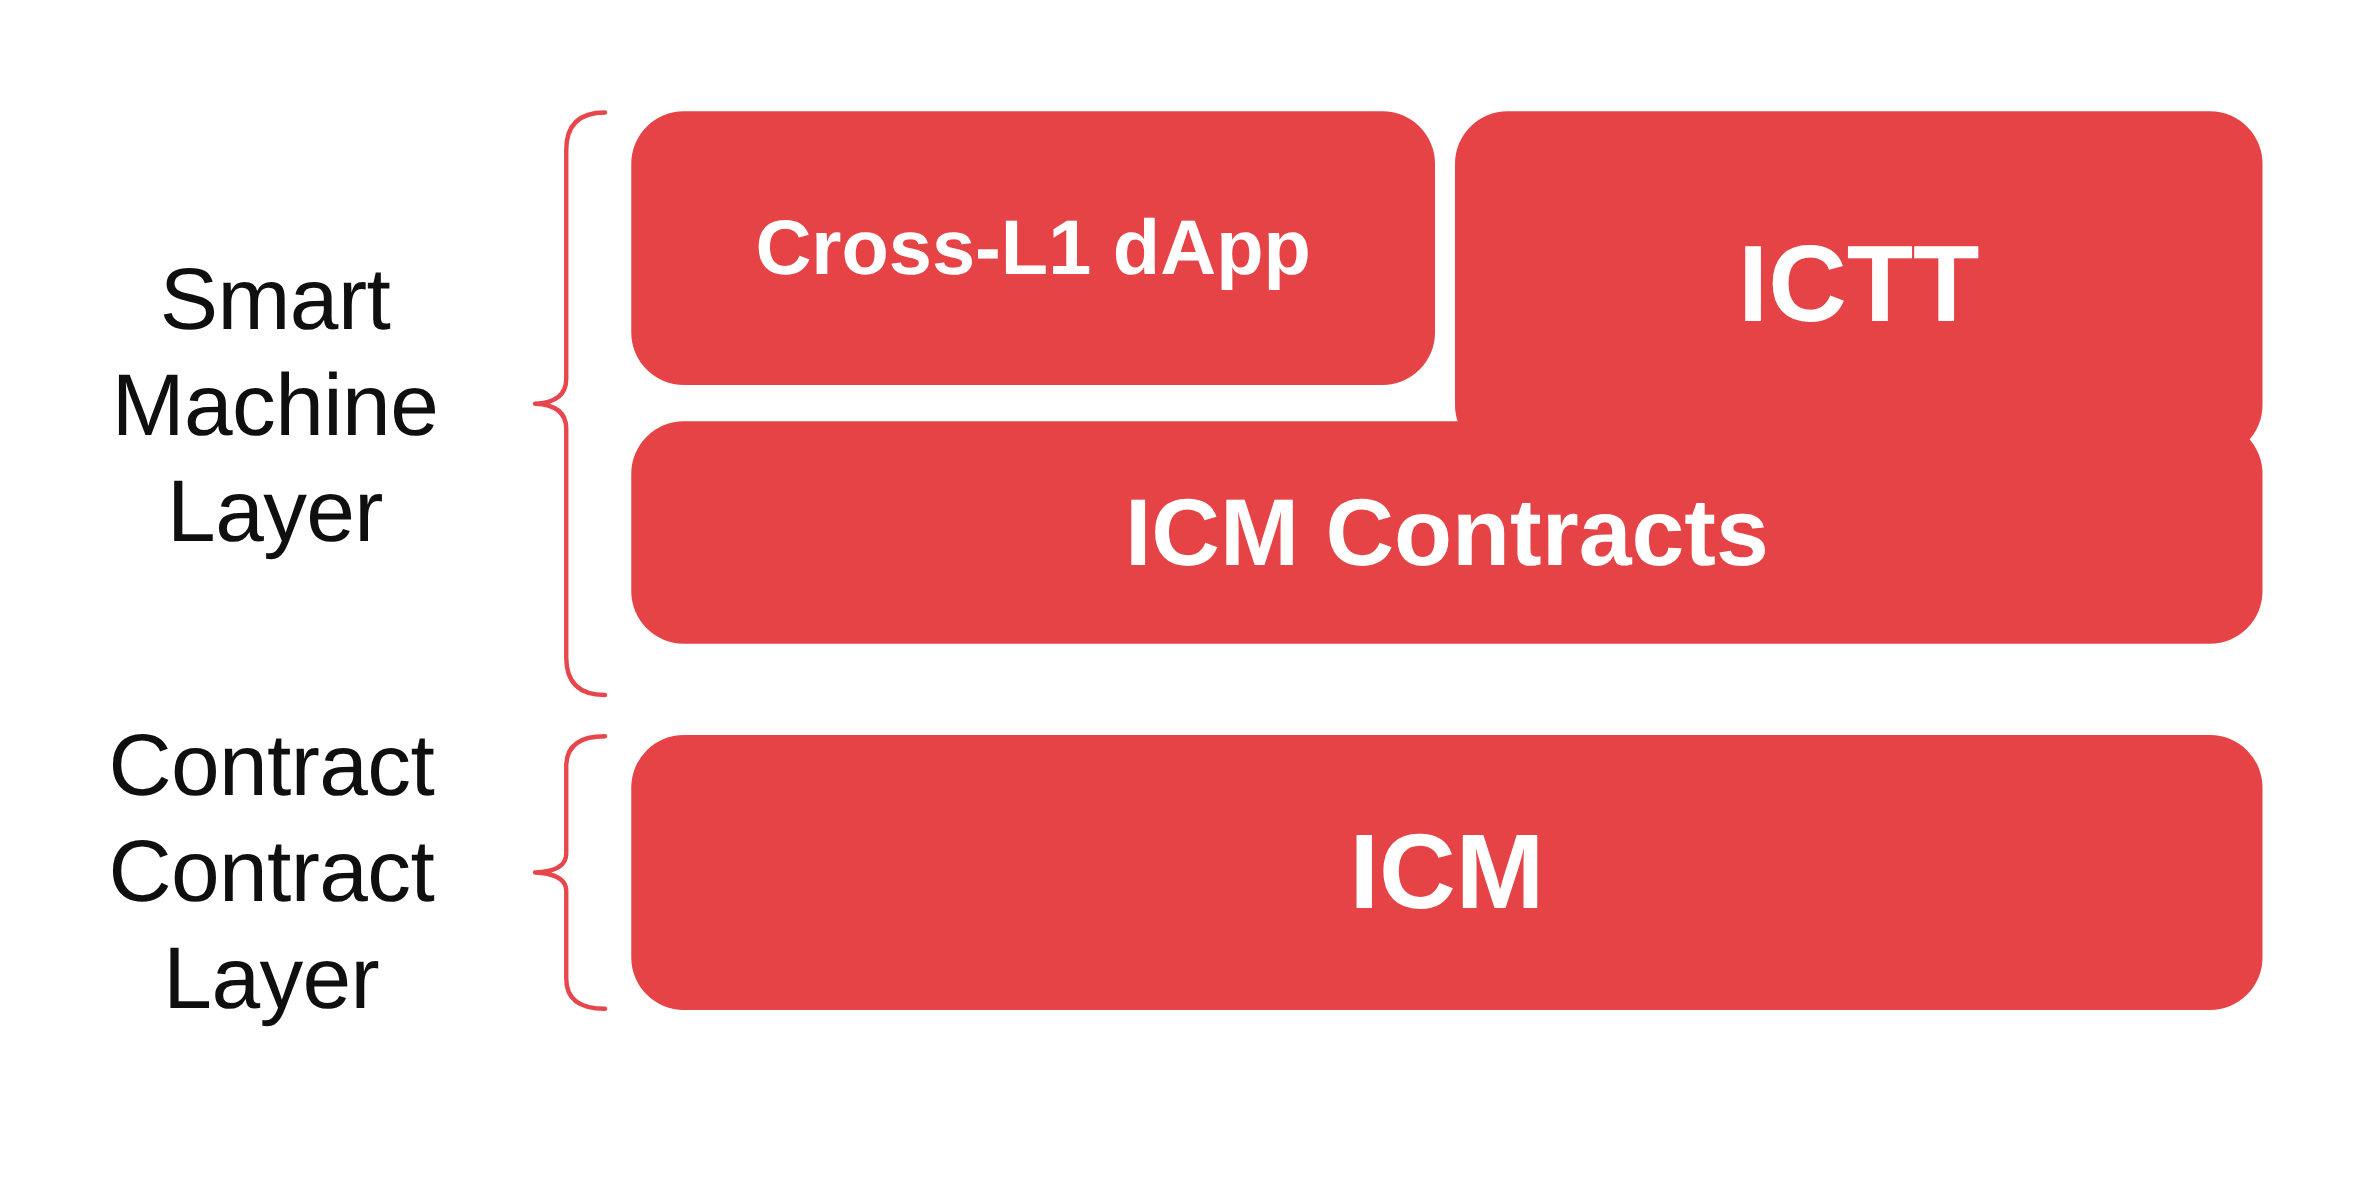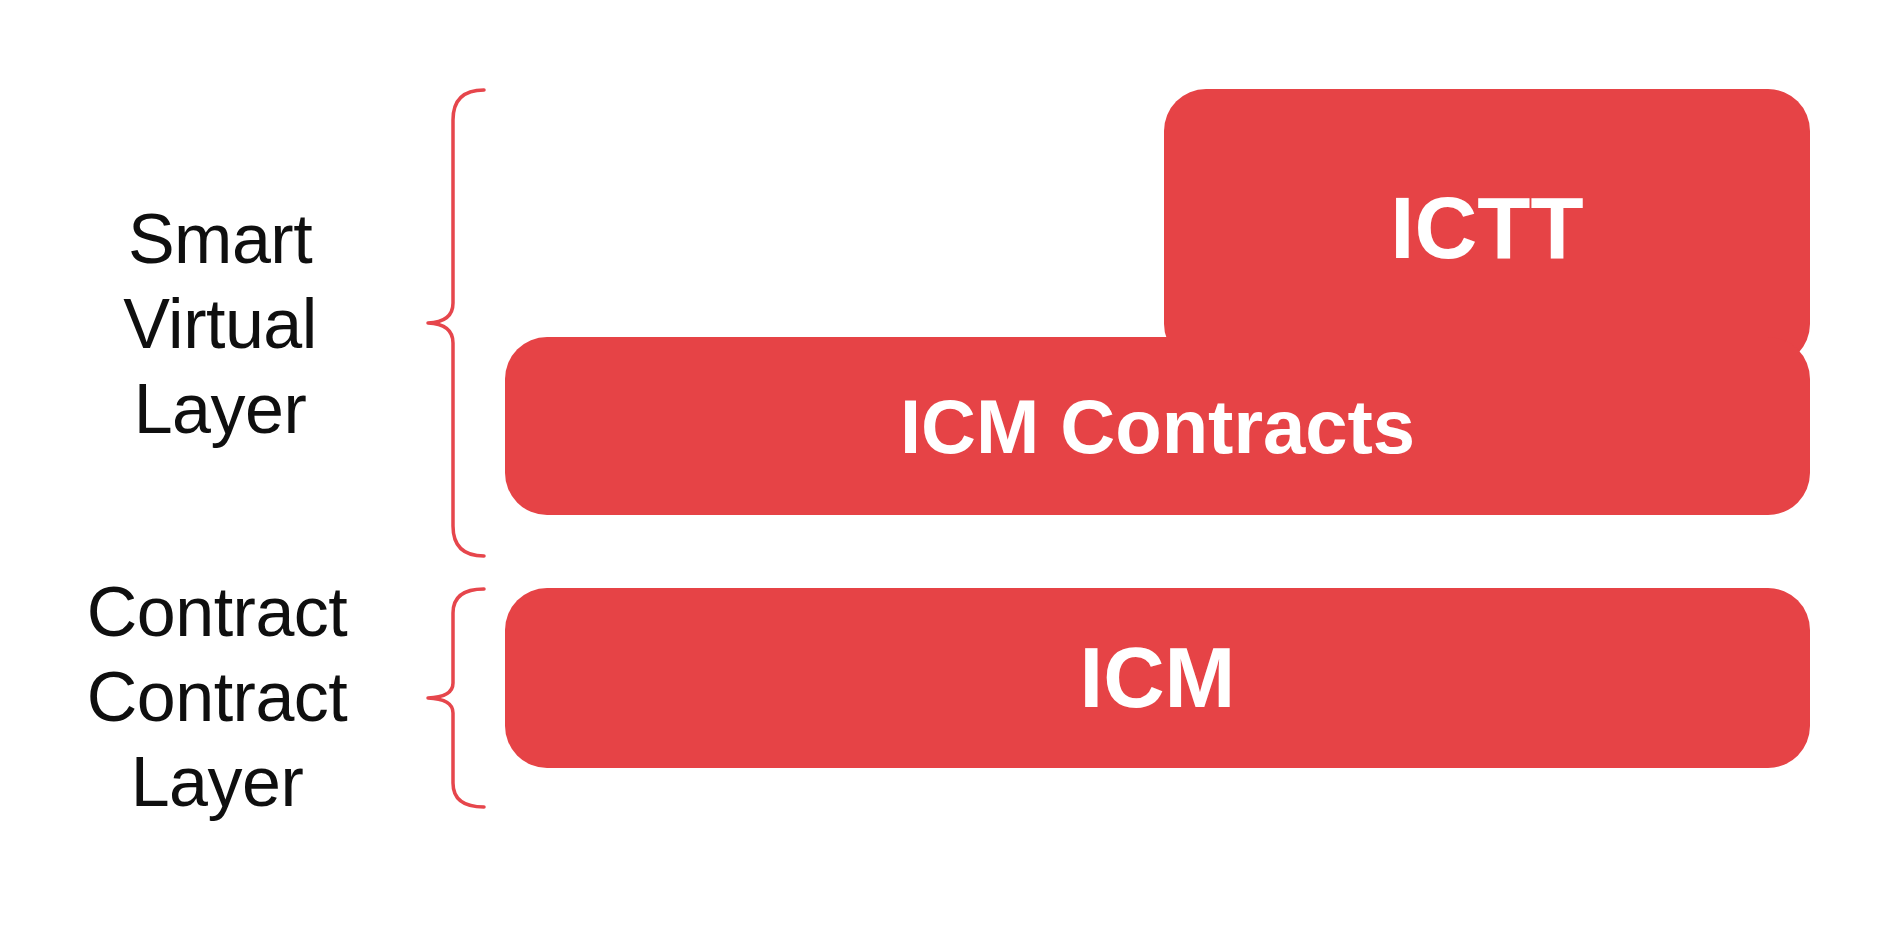--- a/index.html
+++ b/index.html
@@ -32,21 +32,21 @@
   }
   #box-ictt {
     left: 1164px; top: 89px; width: 646px; height: 277px;
     font-size: 87px;
   }
   #box-icm-contracts {
     left: 505px; top: 337px; width: 1305px; height: 178px;
     font-size: 76px;
   }
   #box-icm {
-    left: 505px; top: 588px; width: 1305px; height: 180px;
+    left: 505px; top: 588px; width: 1305px; height: 220px;
     font-size: 85px;
   }
   .side-label {
     position: absolute;
     width: 380px;
     text-align: center;
     color: #0f0f0f;
     font-weight: 400;
     font-size: 70px;
     line-height: 85px;
@@ -68,38 +68,41 @@
     stroke-linejoin: round;
   }
 </style>
 </head>
 <body>
 
 <div class="canvas">
 
   <div class="side-label" id="label-smart-contract-layer">
     <div>Smart</div>
-    <div>Virtual</div>
+    <div>Machine</div>
     <div>Layer</div>
   </div>
 
   <div class="side-label" id="label-virtual-machine-layer">
     <div>Contract</div>
     <div>Contract</div>
     <div>Layer</div>
   </div>
 
   <svg class="brace" id="brace-smart-contract-layer" width="70" height="480" viewBox="0 0 70 480" aria-hidden="true">
     <path d="M64 5 Q33 5 33 35 L33 218 Q33 237 8 238 Q33 239 33 258 L33 441 Q33 471 64 471"></path>
   </svg>
 
   <svg class="brace" id="brace-virtual-machine-layer" width="70" height="226" viewBox="0 0 70 226" aria-hidden="true">
     <path d="M64 4 Q33 4 33 28 L33 98 Q33 112 8 113 Q33 114 33 128 L33 198 Q33 222 64 222"></path>
   </svg>
 
+  <div class="box" id="box-cross-l1-dapp">
+    <span>Cross-L1 dApp</span>
+  </div>
 
   <div class="box" id="box-ictt">
     <span>ICTT</span>
   </div>
 
   <div class="box" id="box-icm-contracts">
     <span>ICM Contracts</span>
   </div>
 
   <div class="box" id="box-icm">

